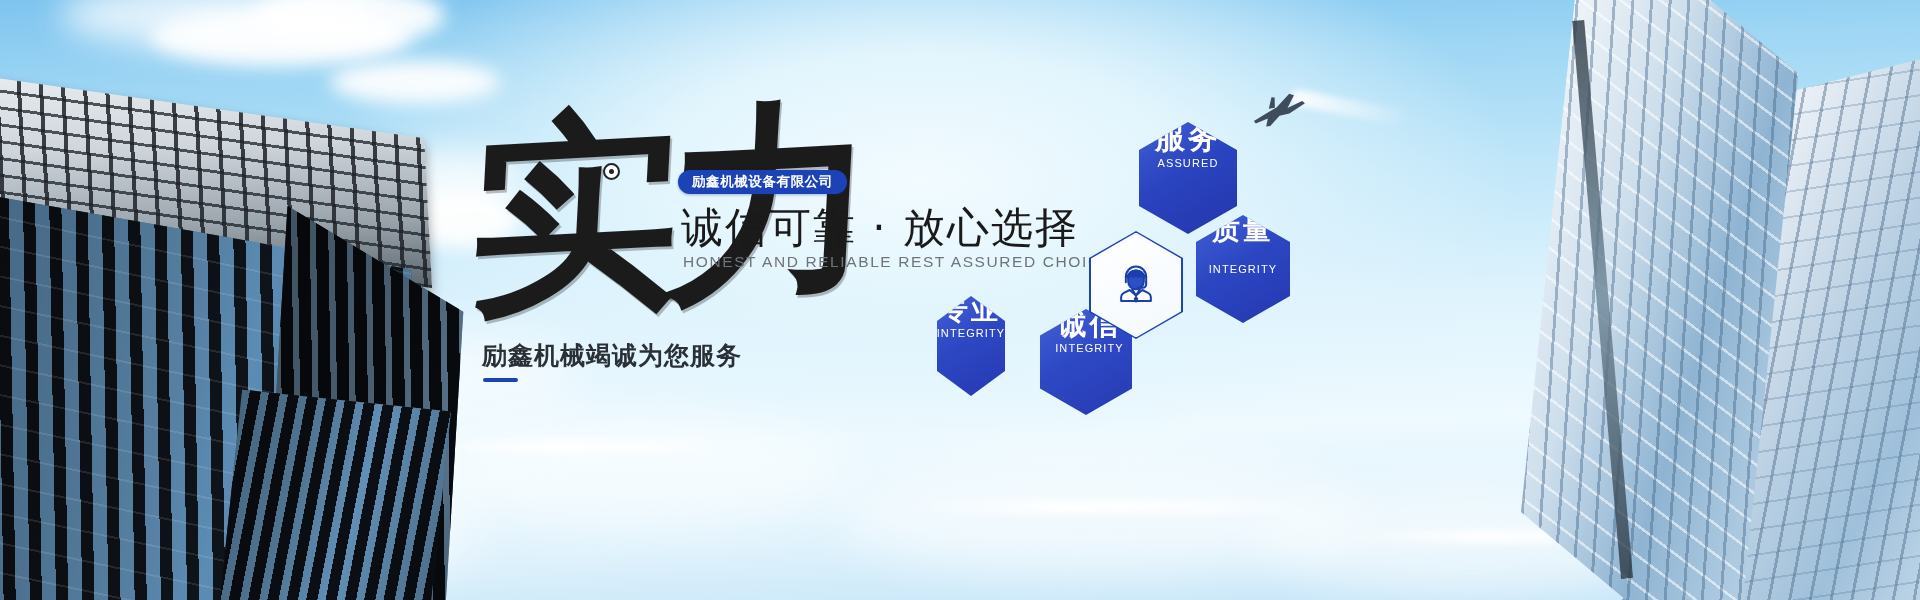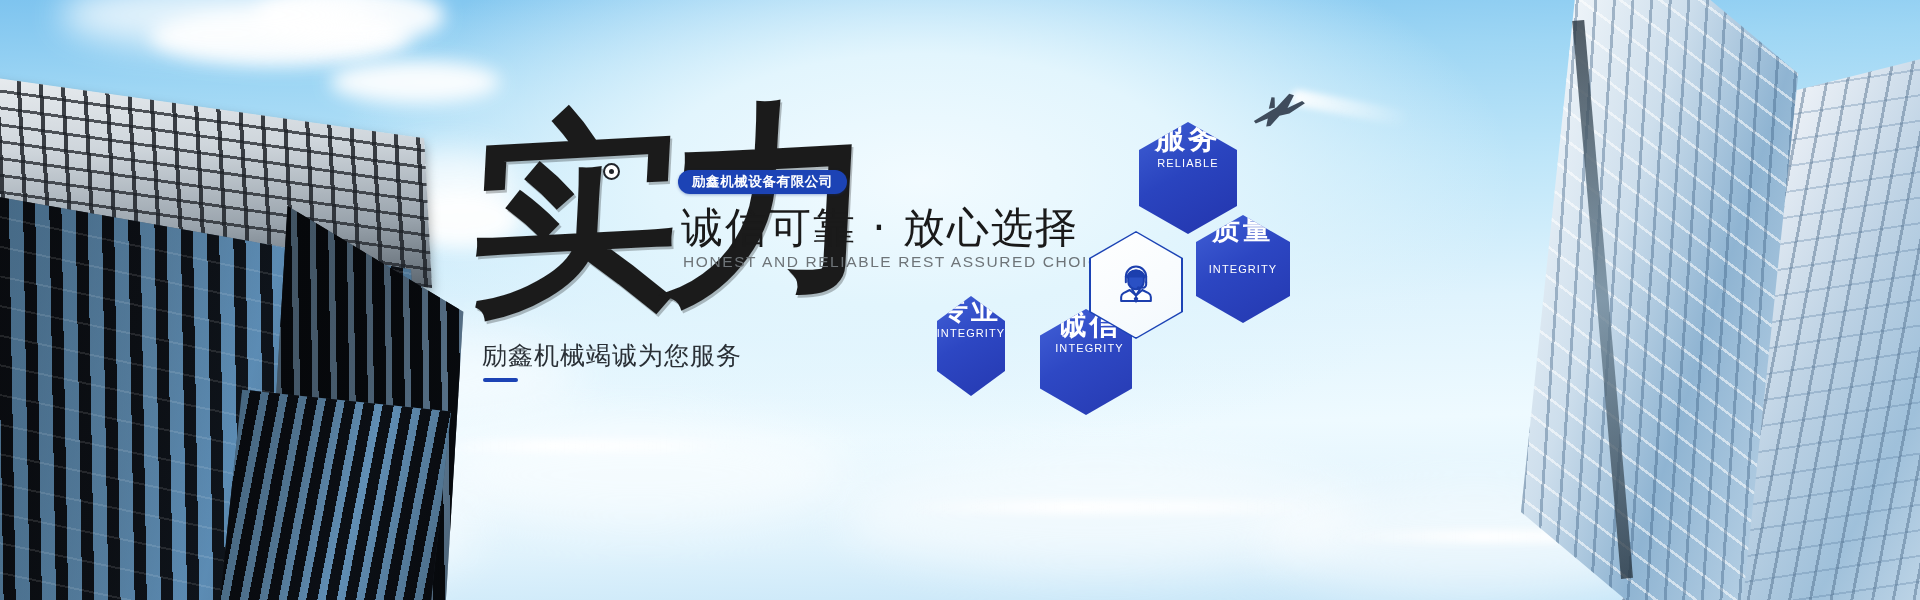--- a/index.html
+++ b/index.html
@@ -144,21 +144,21 @@
     position:absolute; left:683px; top:253px;
     font-size:15.5px; color:#6e7478; letter-spacing:1.6px; white-space:nowrap;
   }
 
   #support-line{
     position:absolute; left:482px; top:313px;
     font-size:15px; color:#3d454b; letter-spacing:3.2px; white-space:nowrap;
   }
   #service-line{
     position:absolute; left:482px; top:339px;
-    font-size:25px; font-weight:400; color:#2a3036; letter-spacing:1px; white-space:nowrap;
+    font-size:25px; font-weight:700; color:#2a3036; letter-spacing:1px; white-space:nowrap;
   }
   #accent-rule{
     position:absolute; left:483px; top:378px; width:35px; height:4px;
     background:#1c43b5; border-radius:2px;
   }
 
   
   .hex{
     position:absolute;
     clip-path:polygon(50% 0%,100% 25%,100% 75%,50% 100%,0% 75%,0% 25%);
@@ -248,21 +248,21 @@
   <div id="company-badge">励鑫机械设备有限公司</div>
 
   <div id="slogan-cn">诚信可靠 · 放心选择</div>
   <div id="slogan-en">HONEST AND RELIABLE  REST ASSURED CHOICE</div>
 
   <div id="service-line">励鑫机械竭诚为您服务</div>
   <div id="accent-rule"></div>
 
   <div class="hex" id="hex-service">
     <span class="hx-cn">服务</span>
-    <span class="hx-en">RELIABLE</span>
+    <span class="hx-en">ASSURED</span>
   </div>
 
   <div class="hex" id="hex-quality">
     <span class="hx-cn">质量</span>
     <span class="hx-en">INTEGRITY</span>
   </div>
 
   <div class="hex" id="hex-integrity">
     <span class="hx-cn">诚信</span>
     <span class="hx-en">INTEGRITY</span>

